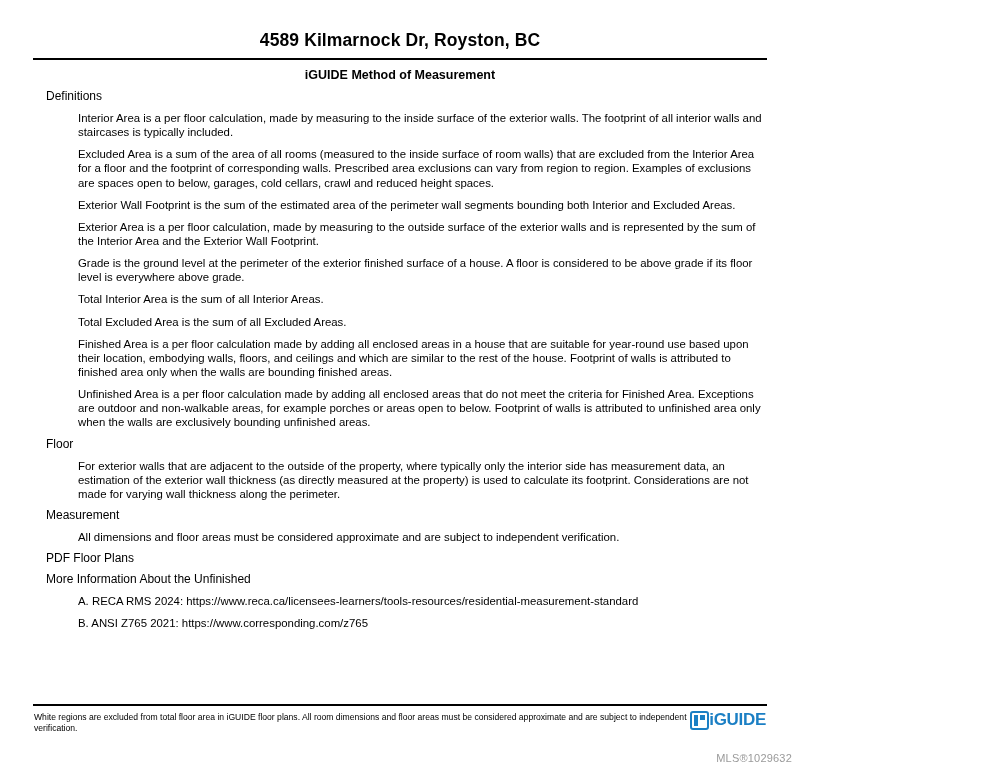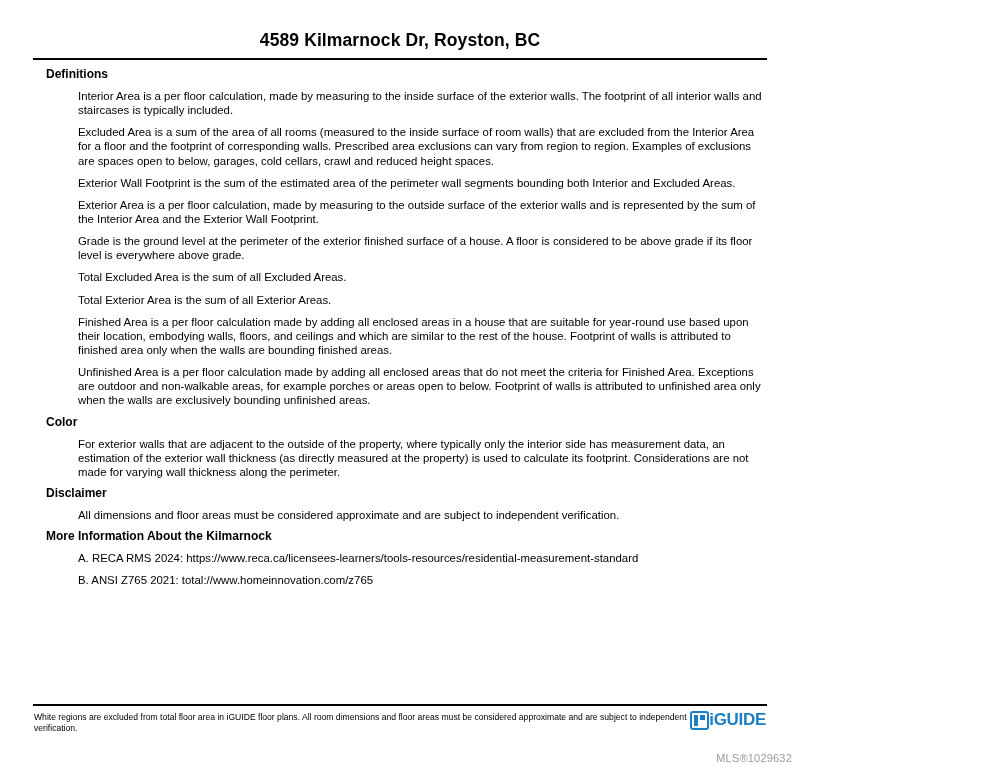--- a/index.html
+++ b/index.html
@@ -39,21 +39,21 @@
     text-align: center;
     font-size: 12.5px;
     font-weight: bold;
     margin: 8px 0 0 0;
   }
   .content {
     padding: 0 34px 0 34px;
   }
   .section-head {
     font-size: 12px;
-    font-weight: bold;
+    font-weight: normal;
     margin: 7px 0 0 12px;
   }
   .para {
     font-size: 11.4px;
     line-height: 1.24;
     margin: 8px 0 0 44px;
     text-align: left;
   }
   .para .term {
     font-weight: normal;
@@ -126,60 +126,62 @@
     letter-spacing: 0.2px;
   }
 </style>
 </head>
 <body>
 
 <div class="page">
 
   <div class="title">4589 Kilmarnock Dr, Royston, BC</div>
   <div class="title-rule"></div>
+  <div class="subtitle">iGUIDE Method of Measurement</div>
 
   <div class="content">
 
     <div class="section-head">Definitions</div>
 
     <p class="para"><span class="term">Interior Area</span><span> is a per floor calculation, made by measuring to the inside surface of the exterior walls. The footprint of all interior walls and staircases is typically included.</span></p>
 
     <p class="para"><span class="term">Excluded Area</span><span> is a sum of the area of all rooms (measured to the inside surface of room walls) that are excluded from the Interior Area for a floor and the footprint of corresponding walls. Prescribed area exclusions can vary from region to region. Examples of exclusions are spaces open to below, garages, cold cellars, crawl and reduced height spaces.</span></p>
 
     <p class="para"><span class="term">Exterior Wall Footprint</span><span> is the sum of the estimated area of the perimeter wall segments bounding both Interior and Excluded Areas.</span></p>
 
     <p class="para"><span class="term">Exterior Area</span><span> is a per floor calculation, made by measuring to the outside surface of the exterior walls and is represented by the sum of the Interior Area and the Exterior Wall Footprint.</span></p>
 
     <p class="para"><span class="term">Grade</span><span> is the ground level at the perimeter of the exterior finished surface of a house.  A floor is considered to be above grade if its floor level is everywhere above grade.</span></p>
 
+    <p class="para"><span class="term">Total Interior Area</span><span> is the sum of all Interior Areas.</span></p>
 
     <p class="para"><span class="term">Total Excluded Area</span><span> is the sum of all Excluded Areas.</span></p>
 
-    <p class="para"><span class="term">Total Exterior Area</span><span> is the sum of all Exterior Areas.</span></p>
 
     <p class="para"><span class="term">Finished Area</span><span> is a per floor calculation made by adding all enclosed areas in a house that are suitable for year-round use based upon their location, embodying walls, floors, and ceilings and which are similar to the rest of the house. Footprint of walls is attributed to finished area only when the walls are bounding finished areas.</span></p>
 
     <p class="para"><span class="term">Unfinished Area</span><span> is a per floor calculation made by adding all enclosed areas that do not meet the criteria for Finished Area. Exceptions are outdoor and non-walkable areas, for example porches or areas open to below. Footprint of walls is attributed to unfinished area only when the walls are exclusively bounding unfinished areas.</span></p>
 
-    <div class="section-head">Color</div>
+    <div class="section-head">Floor</div>
 
     <p class="para">For exterior walls that are adjacent to the outside of the property, where typically only the interior side has measurement data, an estimation of the exterior wall thickness (as directly measured at the property) is used to calculate its footprint. Considerations are not made for varying wall thickness along the perimeter.</p>
 
-    <div class="section-head">Disclaimer</div>
+    <div class="section-head">Measurement</div>
 
     <p class="para">All dimensions and floor areas must be considered approximate and are subject to independent verification.</p>
 
+    <div class="section-head">PDF Floor Plans</div>
 
 
 
-    <div class="section-head">More Information About the Kilmarnock</div>
+    <div class="section-head">More Information About the Unfinished</div>
 
     <p class="para sub"><span class="term">A. RECA RMS 2024:</span><span> https://www.reca.ca/licensees-learners/tools-resources/residential-measurement-standard</span></p>
 
-    <p class="para sub"><span class="term">B. ANSI Z765 2021:</span><span> total://www.homeinnovation.com/z765</span></p>
+    <p class="para sub"><span class="term">B. ANSI Z765 2021:</span><span> https://www.corresponding.com/z765</span></p>
 
   </div>
 
   <div class="footer-rule"></div>
 
   <div class="footer">
     <div class="footer-text">White regions are excluded from total floor area in iGUIDE floor plans. All room dimensions and floor areas must be considered approximate and are subject to independent verification.</div>
     <div class="iguide-logo">
       <span class="glyph"></span>
       <span>iGUIDE</span>

